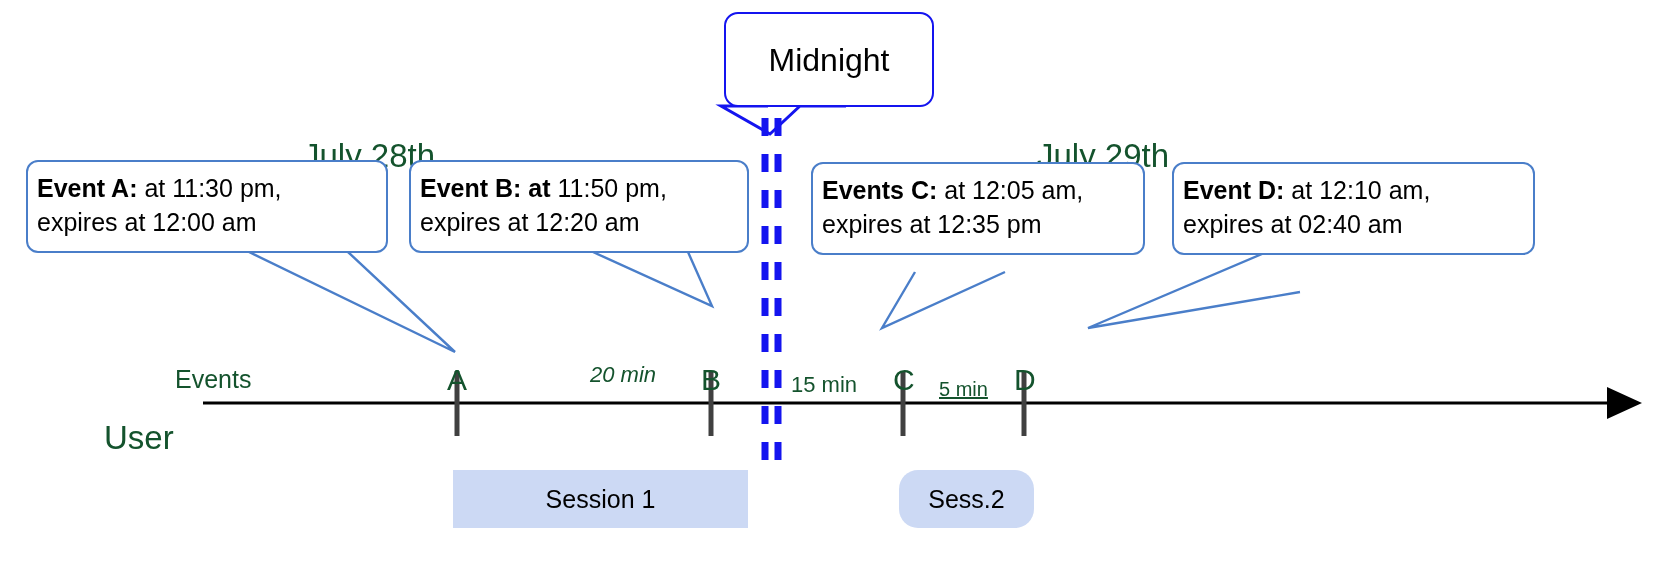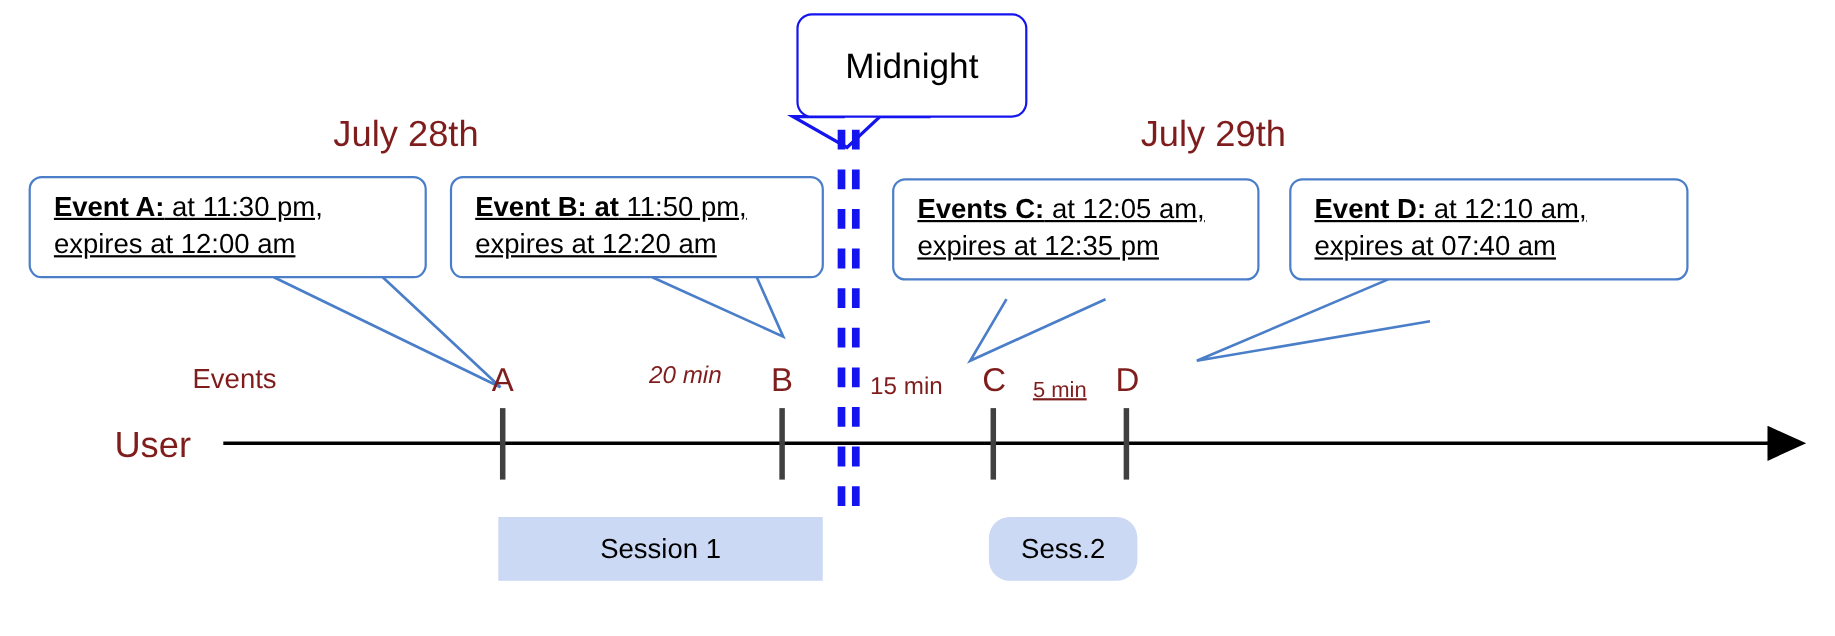--- a/index.html
+++ b/index.html
@@ -28,23 +28,22 @@
   
   .callout {
     position: absolute;
     box-sizing: border-box;
     border: 2px solid #4a7ec9;
     border-radius: 12px;
     background: #ffffff;
     font-size: 25px;
     line-height: 34px;
     color: #000000;
-    padding: 9px 0 0 21px;
+    padding: 9px 0 0 9px;
     white-space: nowrap;
-    text-decoration: underline;
   }
   .callout b { font-weight: bold; }
 
   .midnight-box {
     position: absolute;
     box-sizing: border-box;
     border: 2px solid #1414ef;
     border-radius: 14px;
     background: #ffffff;
     font-size: 32px;
@@ -53,21 +52,22 @@
     display: flex;
     align-items: center;
     justify-content: center;
     white-space: nowrap;
   }
 
   
   .txt {
     position: absolute;
     white-space: nowrap;
-    color: #7f1d1d;
+    color: #14532d;
+    margin-top: 34px;
   }
   .date-label { font-size: 33px; }
   .user-label { font-size: 33px; }
   .events-label { font-size: 25px; }
   .tick-label { font-size: 30px; }
   .gap-label { font-size: 22px; }
   .gap-label-sm { font-size: 20px; }
 
   
   .session {
@@ -144,21 +144,21 @@
     <div>
       <b>Events C:</b><span> at 12:05 am,</span>
     </div>
     <div>expires at 12:35 pm</div>
   </div>
 
   <div class="callout" style="left:1172px; top:162px; width:363px; height:93px;">
     <div>
       <b>Event D:</b><span>  at 12:10 am,</span>
     </div>
-    <div>expires at 07:40 am</div>
+    <div>expires at 02:40 am</div>
   </div>
 
   <div class="txt events-label" style="left:175px; top:331px;">
     <span>Events</span>
   </div>
   <div class="txt user-label" style="left:104px; top:385px;">
     <span>User</span>
   </div>
 
   <div class="txt tick-label" style="left:447px; top:329px;">

